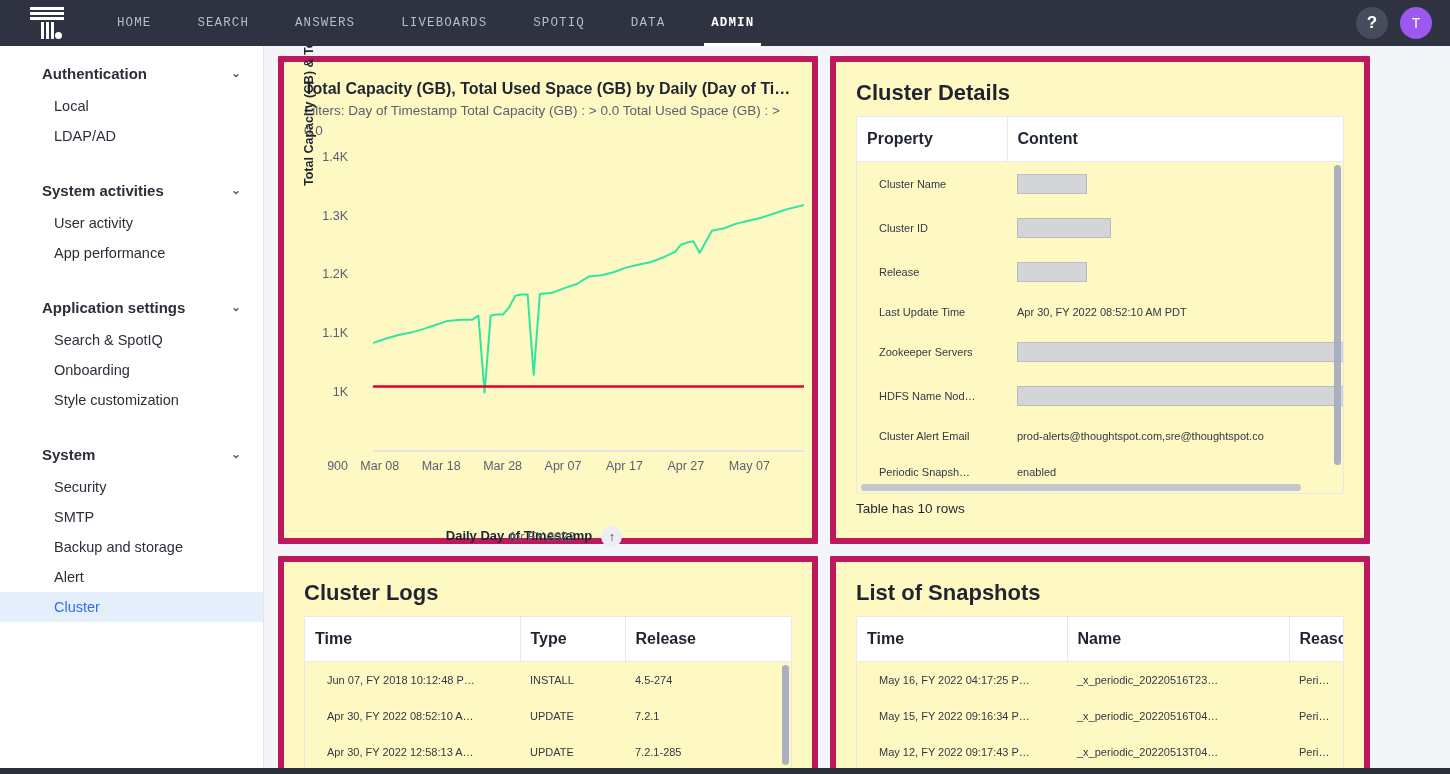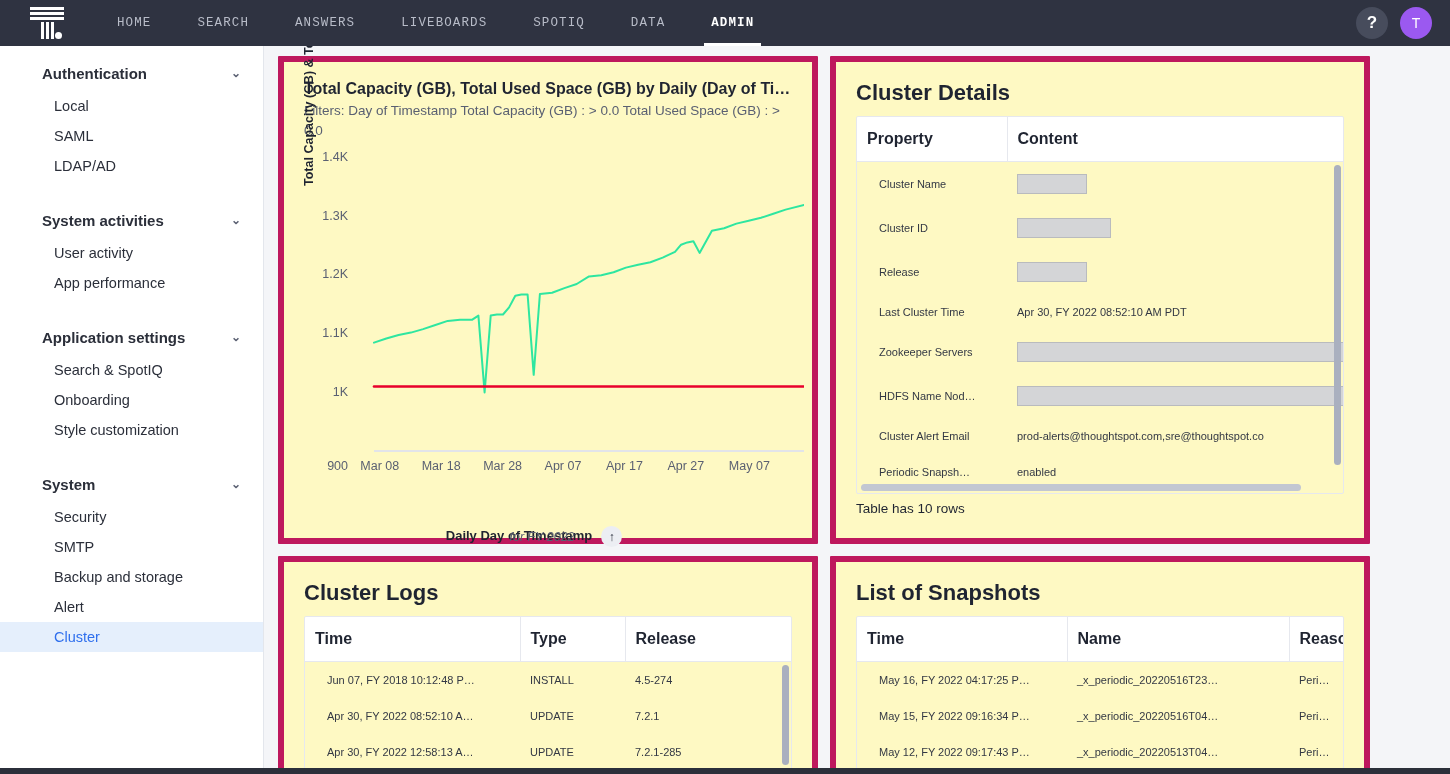--- a/index.html
+++ b/index.html
@@ -173,21 +173,20 @@
       <div class="avatar">T</div>
     </div>
   </div>
 
   <div class="sidebar" id="sidebar">
       <div class="side-group-head">
         <span>Authentication</span>
         <span class="chev">⌄</span>
       </div>
       <div class="side-item">Local</div>
-      <div class="side-item">SAML</div>
       <div class="side-item">LDAP/AD</div>
       <div class="side-gap"></div>
       <div class="side-group-head">
         <span>System activities</span>
         <span class="chev">⌄</span>
       </div>
       <div class="side-item">User activity</div>
       <div class="side-item">App performance</div>
       <div class="side-gap"></div>
       <div class="side-group-head">
@@ -264,21 +263,21 @@
                 </tr>
                 <tr>
                   <td class="prop">Cluster ID</td>
                   <td><span class="redacted" style="width: 94px;"></span></td>
                 </tr>
                 <tr>
                   <td class="prop">Release</td>
                   <td><span class="redacted" style="width: 70px;"></span></td>
                 </tr>
                 <tr>
-                  <td class="prop">Last Cluster Time</td>
+                  <td class="prop">Last Update Time</td>
                   <td>Apr 30, FY 2022 08:52:10 AM PDT</td>
                 </tr>
                 <tr>
                   <td class="prop">Zookeeper Servers</td>
                   <td><span class="redacted" style="width: 332px;"></span></td>
                 </tr>
                 <tr>
                   <td class="prop">HDFS Name Nod…</td>
                   <td><span class="redacted" style="width: 332px;"></span></td>
                 </tr>

